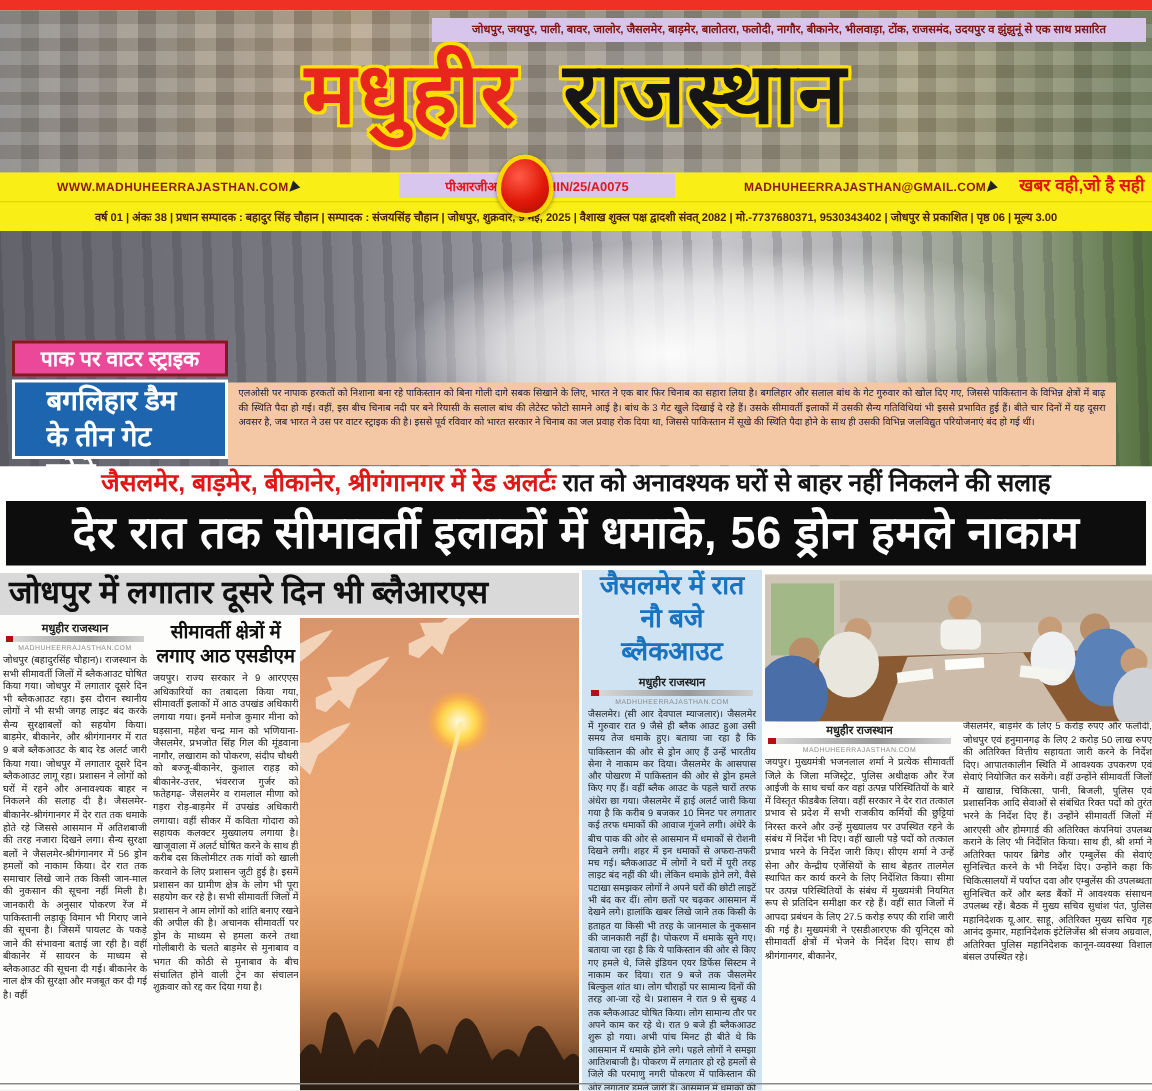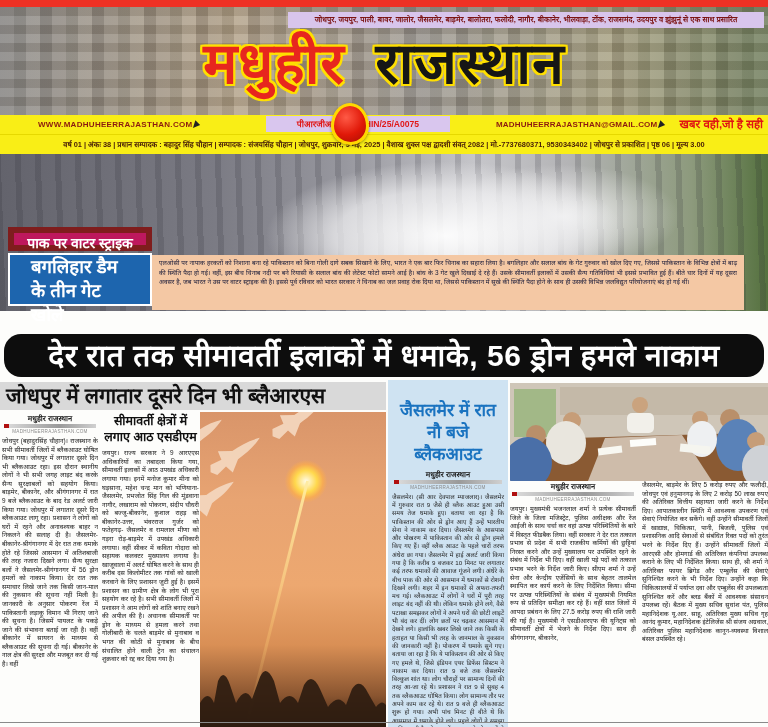--- a/index.html
+++ b/index.html
@@ -38,34 +38,34 @@
     background:radial-gradient(circle at 38% 32%, #ff5a46, #e01808 55%, #a80e02);
     border:3px solid #ffd700; border-radius:50% 50% 48% 52%/55% 55% 45% 45%; box-shadow:0 1px 3px rgba(0,0,0,.4); }
 
   
   .dam { position:absolute; left:0; top:154px; width:768px; height:157px; overflow:hidden;
     background:
       radial-gradient(ellipse 230px 95px at 58% 52%, rgba(255,255,255,.95), rgba(238,238,240,.75) 48%, transparent 78%),
       radial-gradient(ellipse 170px 75px at 73% 40%, rgba(252,252,252,.9), transparent 70%),
       repeating-linear-gradient(88deg, rgba(40,40,48,.18) 0 6px, transparent 6px 20px),
       linear-gradient(90deg,#63636c 0%,#7b7b84 28%,#98989f 45%,#c6c6ca 62%,#b4b4b6 74%,#8d9a7d 90%,#55713f 100%); }
-  .strike-badge { position:absolute; left:8px; top:227px; width:144px; height:24px; background:#be185d; border:6px solid #7f1d1d;
+  .strike-badge { position:absolute; left:8px; top:227px; width:144px; height:24px; background:#ec4899; border:2px solid #7f1d1d;
     color:#fff; font-size:14px; font-weight:800; text-align:center; line-height:20px; z-index:3; white-space:nowrap; }
   .dam-headline { position:absolute; left:8px; top:253px; width:144px; height:53px; background:#1d65ae; border:2px solid #fff;
     color:#fff; font-size:18.5px; font-weight:800; line-height:1.3; padding:0 21px; z-index:3; }
   .lead-caption { position:absolute; left:152px; top:255px; width:592px; height:55px; background:#f4c8a4;
     color:#20203c; font-size:6.4px; line-height:1.5; padding:3px 7px; text-align:justify; overflow:hidden; z-index:2; }
 
   
   .alert-line { position:absolute; left:0; top:311px; width:768px; height:23px; text-align:center; white-space:nowrap;
     font-size:16.5px; font-weight:800; line-height:23px; background:#fff; }
   .alert-red { color:#e11616; }
   .alert-black { color:#141414; }
   .black-banner { position:absolute; left:4px; top:334px; width:760px; height:43px; background:#0d0d0d;
-    color:#fff; font-size:30px; font-weight:900; text-align:center; line-height:43px; white-space:nowrap; letter-spacing:.5px;border-radius:17px; }
+    color:#fff; font-size:30px; font-weight:900; text-align:center; line-height:43px; white-space:nowrap; letter-spacing:.5px; }
 
   
   .left-banner { position:absolute; left:0; top:382px; width:386px; height:28px; background:#d9d9d9;
     color:#101010; font-size:21px; font-weight:800; line-height:28px; padding-left:6px; white-space:nowrap; overflow:hidden; }
 
   .byline { text-align:center; margin-bottom:3px; }
   .byline-name { font-size:7.5px; font-weight:bold; color:#222; }
   .byline-rule { height:4px; margin:1px 2px; background:linear-gradient(90deg,#b01010 0 5px,#d8d8d8 5px, #9a9a9a 60%, #d0d0d0); }
   .byline-site { font-size:4.6px; color:#8a8a8a; letter-spacing:.3px; }
 
@@ -77,21 +77,21 @@
   .jets { position:absolute; left:200px; top:412px; width:186px; height:315px; overflow:hidden;
     background:
       radial-gradient(circle 26px at 57% 22%, #fffbe8, #ffd84d 42%, rgba(255,175,70,.65) 65%, transparent 82%),
       linear-gradient(180deg,#d9956a 0%,#e8a472 28%,#eda870 55%,#d98f55 74%,#8a5530 90%,#3a2212 100%); }
   .beam { position:absolute; left:57%; top:22%; width:3px; height:250px; transform:rotate(14deg); transform-origin:top center;
     background:linear-gradient(rgba(255,235,160,.95), rgba(255,210,120,.35) 60%, transparent); }
   .jets svg, .meeting svg { display:block; }
   .jets-fleet { position:absolute; left:-6px; top:0; }
   .treeline { position:absolute; left:0; bottom:0; }
 
-  .mid { position:absolute; left:388px; top:380px; width:120px; height:347px; background:#cfe3f2; padding:20px 4px 2px; overflow:hidden; }
+  .mid { position:absolute; left:388px; top:380px; width:120px; height:347px; background:#cfe3f2; padding:0 4px 2px; overflow:hidden; }
   .mid-head { font-size:17.5px; font-weight:800; color:#1a73c0; text-align:center; line-height:1.25; margin-bottom:3px; }
   .mid .body-txt { font-size:6.2px; }
 
   .right-sec { position:absolute; left:510px; top:380px; width:258px; height:347px; overflow:hidden; }
   .meeting { position:relative; width:258px; height:98px; margin-top:3px; background:#cfc6b8; overflow:hidden; }
   .right-head { font-size:15px; font-weight:800; color:#111; text-align:center; line-height:1.25; margin:4px 0 3px; }
   .right-cols { display:flex; gap:6px; }
   .rcol { width:126px; overflow:hidden; height:196px; }
 
   .bottom-rule { position:absolute; left:0; top:722px; width:768px; border-top:1px solid #8a8a8a; }
@@ -119,20 +119,24 @@
     <span class="slogan">खबर वही,जो है सही</span>
   </div>
   <div class="strip2">वर्ष 01 | अंकः 38 | प्रधान सम्पादक : बहादुर सिंह चौहान | सम्पादक : संजयसिंह चौहान | जोधपुर, शुक्रवार, 9 मई, 2025 | वैशाख शुक्ल पक्ष द्वादशी संवत् 2082 | मो.-7737680371, 9530343402 | जोधपुर से प्रकाशित | पृष्ठ 06 | मूल्य 3.00</div>
   <div class="logo-drop"></div>
 
   <div class="dam"></div>
   <div class="strike-badge">पाक पर वाटर स्ट्राइक</div>
   <div class="dam-headline">बगलिहार डैम के तीन गेट खोले</div>
   <div class="lead-caption">एलओसी पर नापाक हरकतों को निशाना बना रहे पाकिस्तान को बिना गोली दागे सबक सिखाने के लिए, भारत ने एक बार फिर चिनाब का सहारा लिया है। बगलिहार और सलाल बांध के गेट गुरुवार को खोल दिए गए, जिससे पाकिस्तान के विभिन्न क्षेत्रों में बाढ़ की स्थिति पैदा हो गई। वहीं, इस बीच चिनाब नदी पर बने रियासी के सलाल बांध की लेटेस्ट फोटो सामने आई है। बांध के 3 गेट खुले दिखाई दे रहे हैं। उसके सीमावर्ती इलाकों में उसकी सैन्य गतिविधियां भी इससे प्रभावित हुई हैं। बीते चार दिनों में यह दूसरा अवसर है, जब भारत ने उस पर वाटर स्ट्राइक की है। इससे पूर्व रविवार को भारत सरकार ने चिनाब का जल प्रवाह रोक दिया था, जिससे पाकिस्तान में सूखे की स्थिति पैदा होने के साथ ही उसकी विभिन्न जलविद्युत परियोजनाएं बंद हो गई थीं।</div>
 
+  <div class="alert-line">
+    <span class="alert-red">जैसलमेर, बाड़मेर, बीकानेर, श्रीगंगानगर में रेड अलर्टः </span>
+    <span class="alert-black">रात को अनावश्यक घरों से बाहर नहीं निकलने की सलाह</span>
+  </div>
   <div class="black-banner">देर रात तक सीमावर्ती इलाकों में धमाके, 56 ड्रोन हमले नाकाम</div>
 
   <div class="left-banner">जोधपुर में लगातार दूसरे दिन भी ब्लैआरएस</div>
 
   <div class="colA">
     <div class="byline">
       <div class="byline-name">मधुहीर राजस्थान</div>
       <div class="byline-rule"></div>
       <div class="byline-site">MADHUHEERRAJASTHAN.COM</div>
     </div>

